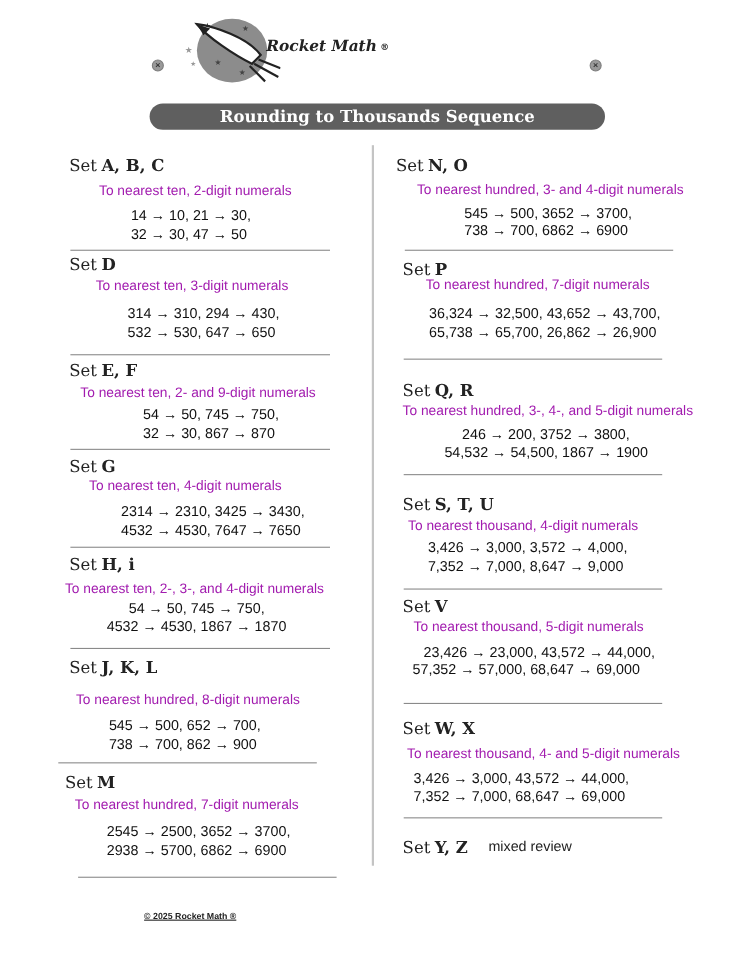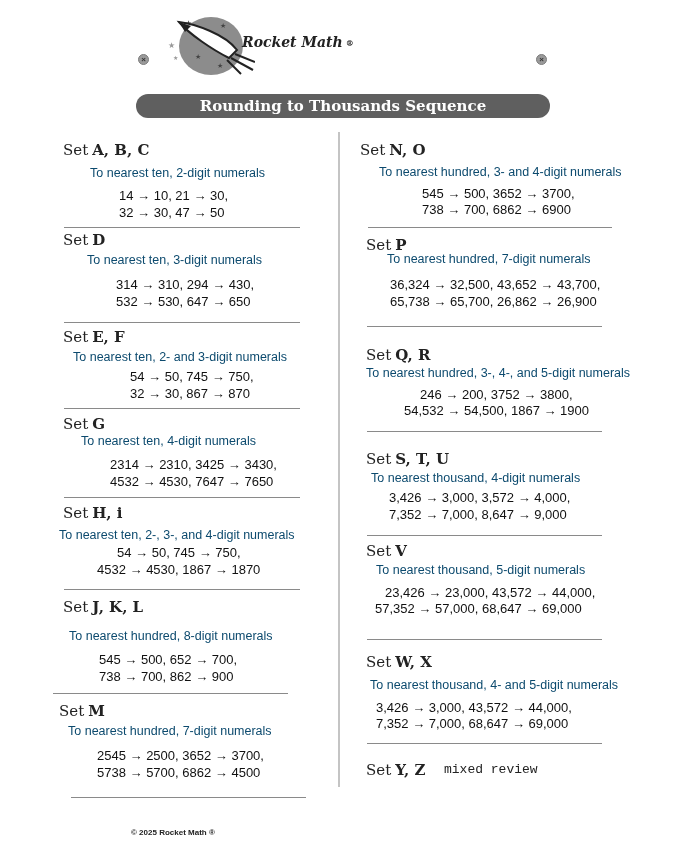--- a/index.html
+++ b/index.html
@@ -12,24 +12,24 @@
   .logo-text { position: absolute; left: 242px; top: 34px; font-family: "DejaVu Serif", serif;
                font-style: italic; font-weight: bold; font-size: 14px; color: #222; letter-spacing: 0px; }
   .logo-text .reg { font-size: 8px; font-style: normal; margin-left: 3px; vertical-align: 1px; }
   .banner { position: absolute; left: 136px; top: 94px; width: 414px; height: 24px;
             border-radius: 12px; background: #5f5f5f; color: #ffffff; text-align: center;
             font-family: "DejaVu Serif", serif; font-weight: bold; font-size: 15px; line-height: 24px; }
   .vdivider { position: absolute; left: 338px; top: 132px; width: 2px; height: 655px; background: #c4c4c4; }
   .hline { position: absolute; height: 1px; background: #8a8a8a; }
   .set-title { position: absolute; font-family: "DejaVu Serif", serif; font-size: 15px; color: #222; white-space: nowrap; }
   .set-title .letters { font-weight: bold; margin-left: 4px; }
-  .set-desc { position: absolute; font-size: 12.5px; color: #0c4a6e; white-space: nowrap; }
+  .set-desc { position: absolute; font-size: 12.5px; color: #a21caf; white-space: nowrap; }
   .ex { position: absolute; font-size: 13px; color: #111; white-space: nowrap; line-height: 16px; }
-  .mixed { position: absolute; font-family: Liberation Mono, monospace; font-size: 13px; color: #222; }
-  .footer { position: absolute; left: 131px; top: 828px; font-size: 8px; font-weight: bold; color: #222; }
+  .mixed { position: absolute; font-family: Liberation Sans, sans-serif; font-size: 13px; color: #222; }
+  .footer { position: absolute; left: 131px; top: 828px; font-size: 8px; font-weight: bold; color: #222; text-decoration: underline; }
 </style>
 </head>
 <body>
 
 <svg class="abs" style="left:165px;top:14px" width="90" height="62" viewBox="0 0 90 62">
   <ellipse cx="46" cy="32" rx="32" ry="29" fill="#8c8c8c"></ellipse>
   <g fill="#444">
     <text x="20" y="12" font-size="8">★</text>
       <text x="55" y="14" font-size="7">★</text>
     <text x="30" y="45" font-size="7">★</text>
@@ -60,21 +60,21 @@
   <div class="ex" style="left:119px;top:205px">32 → 30,   47 → 50</div>
   <div class="hline" style="left:64px;top:227px;width:236px"></div>
 
   <div class="set-title" style="left:63px;top:231px"><span>Set</span><span class="letters">D</span></div>
   <div class="set-desc" style="left:87px;top:253px">To nearest ten, 3-digit numerals</div>
   <div class="ex" style="left:116px;top:277px">314 → 310,   294 → 430,</div>
   <div class="ex" style="left:116px;top:294px">532 → 530,   647 → 650</div>
   <div class="hline" style="left:64px;top:322px;width:236px"></div>
 
   <div class="set-title" style="left:63px;top:328px"><span>Set</span><span class="letters">E, F</span></div>
-  <div class="set-desc" style="left:73px;top:350px">To nearest ten, 2- and 3-digit numerals</div>
+  <div class="set-desc" style="left:73px;top:350px">To nearest ten, 2- and 9-digit numerals</div>
   <div class="ex" style="left:130px;top:369px">54 → 50,   745 → 750,</div>
   <div class="ex" style="left:130px;top:386px">32 → 30,   867 → 870</div>
   <div class="hline" style="left:64px;top:408px;width:236px"></div>
 
   <div class="set-title" style="left:63px;top:415px"><span>Set</span><span class="letters">G</span></div>
   <div class="set-desc" style="left:81px;top:434px">To nearest ten, 4-digit numerals</div>
   <div class="ex" style="left:110px;top:457px">2314 → 2310,   3425 → 3430,</div>
   <div class="ex" style="left:110px;top:474px">4532 → 4530,   7647 → 7650</div>
   <div class="hline" style="left:64px;top:497px;width:236px"></div>
 
@@ -86,21 +86,21 @@
 
   <div class="set-title" style="left:63px;top:598px"><span>Set</span><span class="letters">J, K, L</span></div>
   <div class="set-desc" style="left:69px;top:629px">To nearest hundred, 8-digit numerals</div>
   <div class="ex" style="left:99px;top:652px">545 → 500,   652 → 700,</div>
   <div class="ex" style="left:99px;top:669px">738 → 700,   862 → 900</div>
   <div class="hline" style="left:53px;top:693px;width:235px"></div>
 
   <div class="set-title" style="left:59px;top:702px"><span>Set</span><span class="letters">M</span></div>
   <div class="set-desc" style="left:68px;top:724px">To nearest hundred, 7-digit numerals</div>
   <div class="ex" style="left:97px;top:748px">2545 → 2500,   3652 → 3700,</div>
-  <div class="ex" style="left:97px;top:765px">5738 → 5700,   6862 → 4500</div>
+  <div class="ex" style="left:97px;top:765px">2938 → 5700,   6862 → 6900</div>
   <div class="hline" style="left:71px;top:797px;width:235px"></div>
 </div>
 
 <div>
 
   <div class="set-title" style="left:360px;top:141px"><span>Set</span><span class="letters">N, O</span></div>
   <div class="set-desc" style="left:379px;top:165px">To nearest hundred, 3- and 4-digit numerals</div>
   <div class="ex" style="left:422px;top:186px">545 → 500,   3652 → 3700,</div>
   <div class="ex" style="left:422px;top:202px">738 → 700,   6862 → 6900</div>
   <div class="hline" style="left:368px;top:227px;width:244px"></div>

